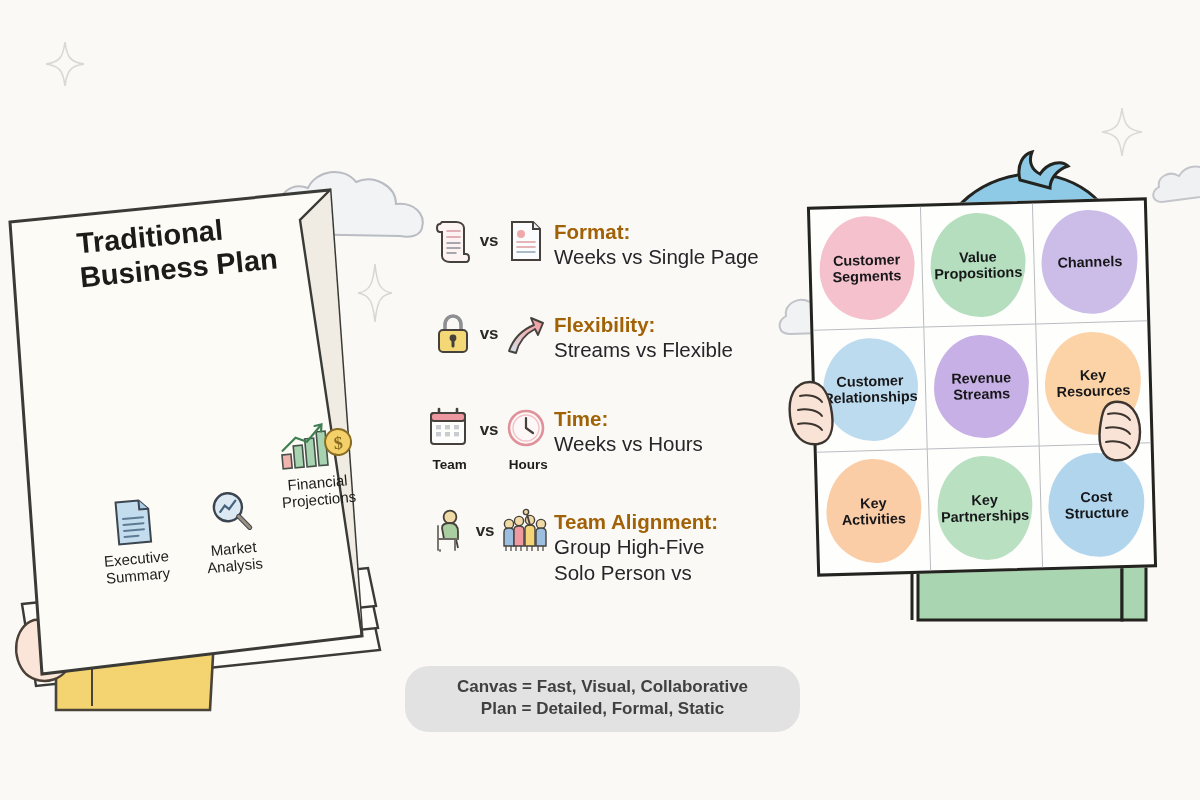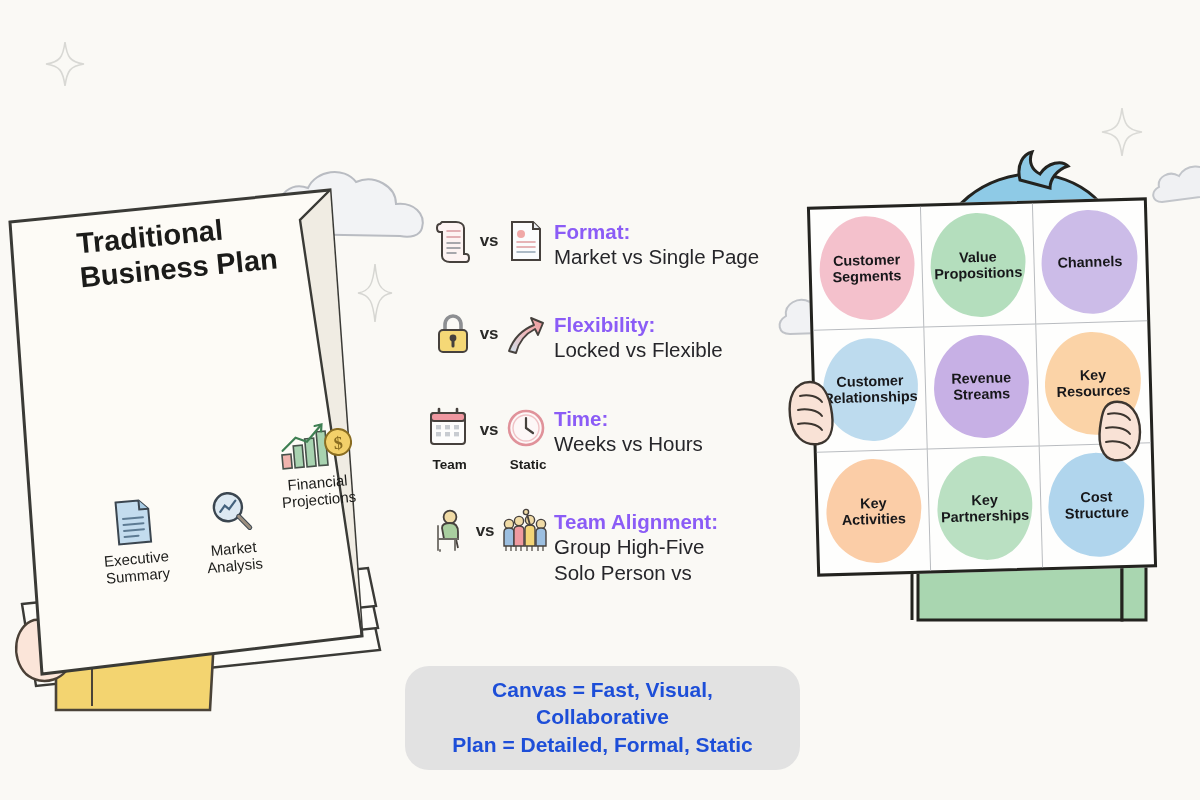--- a/index.html
+++ b/index.html
@@ -43,21 +43,21 @@
     display:flex; align-items:center; justify-content:center;
     gap:6px; position:relative;
   }
   .cmp-icon { width:42px; height:46px; position:relative; }
   .vs-label { font-size:17px; font-weight:bold; color:#2a2a28; letter-spacing:-0.2px; }
   .icon-caption {
     position:absolute; bottom:-17px; left:0; width:100%;
     text-align:center; font-size:13.5px; font-weight:bold; color:#1d1d1b;
   }
   .cmp-text { padding-top:1px; }
-  .cmp-title { font-size:20.5px; font-weight:bold; color:#8b5cf6; line-height:1.22; }
+  .cmp-title { font-size:20.5px; font-weight:bold; color:#a16207; line-height:1.22; }
   .cmp-sub { font-size:20.5px; font-weight:500; color:#26262a; line-height:1.24; }
 
   
   #right-illustration { position:absolute; left:770px; top:150px; width:430px; height:650px; }
   #canvas-board {
     position:absolute; left:42px; top:52px;
     width:340px; height:370px;
     background:#fefefd;
     border:3px solid #23231f;
     transform:rotate(-1.6deg);
@@ -85,21 +85,21 @@
     text-align:center; color:#17171a; padding:0 2px;
   }
 
   
   #summary-banner {
     position:absolute; left:405px; top:666px;
     width:395px; padding:10px 18px 12px;
     background:#e2e2e2; border-radius:24px;
     text-align:center;
   }
-  .summary-line { font-size:21px; font-weight:bold; color:#1d4ed8; line-height:1.30;text-align:center; }
+  .summary-line { font-size:17px; font-weight:bold; color:#404040; line-height:1.30;text-align:center; }
 </style>
 </head>
 <body>
 
 <div id="stage">
 
   <svg class="sparkle" style="left:44px; top:40px;" width="42" height="48" viewBox="0 0 42 48">
     <path d="M21 2 C23 17 26 22 40 24 C26 26 23 31 21 46 C19 31 16 26 2 24 C16 22 19 17 21 2 Z" fill="none" stroke="#d8d8d4" stroke-width="1.6"></path>
   </svg>
   <svg class="sparkle" style="left:1100px; top:106px;" width="44" height="52" viewBox="0 0 44 52">
@@ -261,21 +261,21 @@
             <path d="M13 24 H31"></path>
               <path d="M13 29 H31"></path>
           </g>
           <g stroke="#93a4b4" stroke-width="1.5" stroke-linecap="round">
             <path d="M13 34 H31"></path>
           </g>
         </svg>
       </div>
       <div class="cmp-text">
         <div class="cmp-title">Format:</div>
-        <div class="cmp-sub">Market vs Single Page</div>
+        <div class="cmp-sub">Weeks vs Single Page</div>
       </div>
     </div>
 
     <div class="cmp-row">
       <div class="cmp-icons">
         <svg class="cmp-icon" viewBox="0 0 42 46">
           <path d="M13 20 L13 14 C13 8 17 5 21 5 C25 5 29 8 29 14 L29 20" fill="none" stroke="#8d8f92" stroke-width="3.6"></path>
           <rect x="7" y="19" width="28" height="22" rx="4" fill="#f5d876" stroke="#46413d" stroke-width="2"></rect>
           <circle cx="21" cy="27" r="3.4" fill="#46413d"></circle>
           <path d="M21 29 L21 35" stroke="#46413d" stroke-width="3" stroke-linecap="round"></path>
@@ -287,21 +287,21 @@
               <stop offset="0%" stop-color="#cfe3ee"></stop>
               <stop offset="55%" stop-color="#eeb6b8"></stop>
               <stop offset="100%" stop-color="#ef9a9c"></stop>
             </linearGradient>
           </defs>
           <path d="M5 40 C10 26 20 18 30 14 L27 7 L39 12 L34 24 L31 18 C23 22 15 30 12 42 Z" fill="url(#arrGrad)" stroke="#46413d" stroke-width="1.9" stroke-linejoin="round"></path>
         </svg>
       </div>
       <div class="cmp-text">
         <div class="cmp-title">Flexibility:</div>
-        <div class="cmp-sub">Locked vs Flexible</div>
+        <div class="cmp-sub">Streams vs Flexible</div>
       </div>
     </div>
 
     <div class="cmp-row" style="margin-bottom:52px;">
       <div class="cmp-icons">
         <div style="position:relative; width:48px;">
           <svg class="cmp-icon" viewBox="0 0 42 46" style="width:44px;">
             <path d="M12 4 L12 11" stroke="#46413d" stroke-width="2.6" stroke-linecap="round"></path>
             <path d="M30 4 L30 11" stroke="#46413d" stroke-width="2.6" stroke-linecap="round"></path>
             <rect x="4" y="8" width="34" height="31" rx="3" fill="#fdfdfc" stroke="#46413d" stroke-width="2"></rect>
@@ -318,21 +318,21 @@
           <div class="icon-caption">Team</div>
         </div>
         <span class="vs-label">vs</span>
         <div style="position:relative; width:48px;">
           <svg class="cmp-icon" viewBox="0 0 42 46" style="width:44px;">
             <circle cx="21" cy="23" r="17" fill="#fdf7f7" stroke="#e0929a" stroke-width="2.6"></circle>
             <circle cx="21" cy="23" r="13" fill="none" stroke="#f0c2c6" stroke-width="1.4"></circle>
             <path d="M21 23 L21 13" stroke="#46413d" stroke-width="2.2" stroke-linecap="round"></path>
             <path d="M21 23 L28 28" stroke="#46413d" stroke-width="2.2" stroke-linecap="round"></path>
           </svg>
-          <div class="icon-caption">Static</div>
+          <div class="icon-caption">Hours</div>
         </div>
       </div>
       <div class="cmp-text">
         <div class="cmp-title">Time:</div>
         <div class="cmp-sub">Weeks vs Hours</div>
       </div>
     </div>
 
     <div class="cmp-row">
       <div class="cmp-icons">

